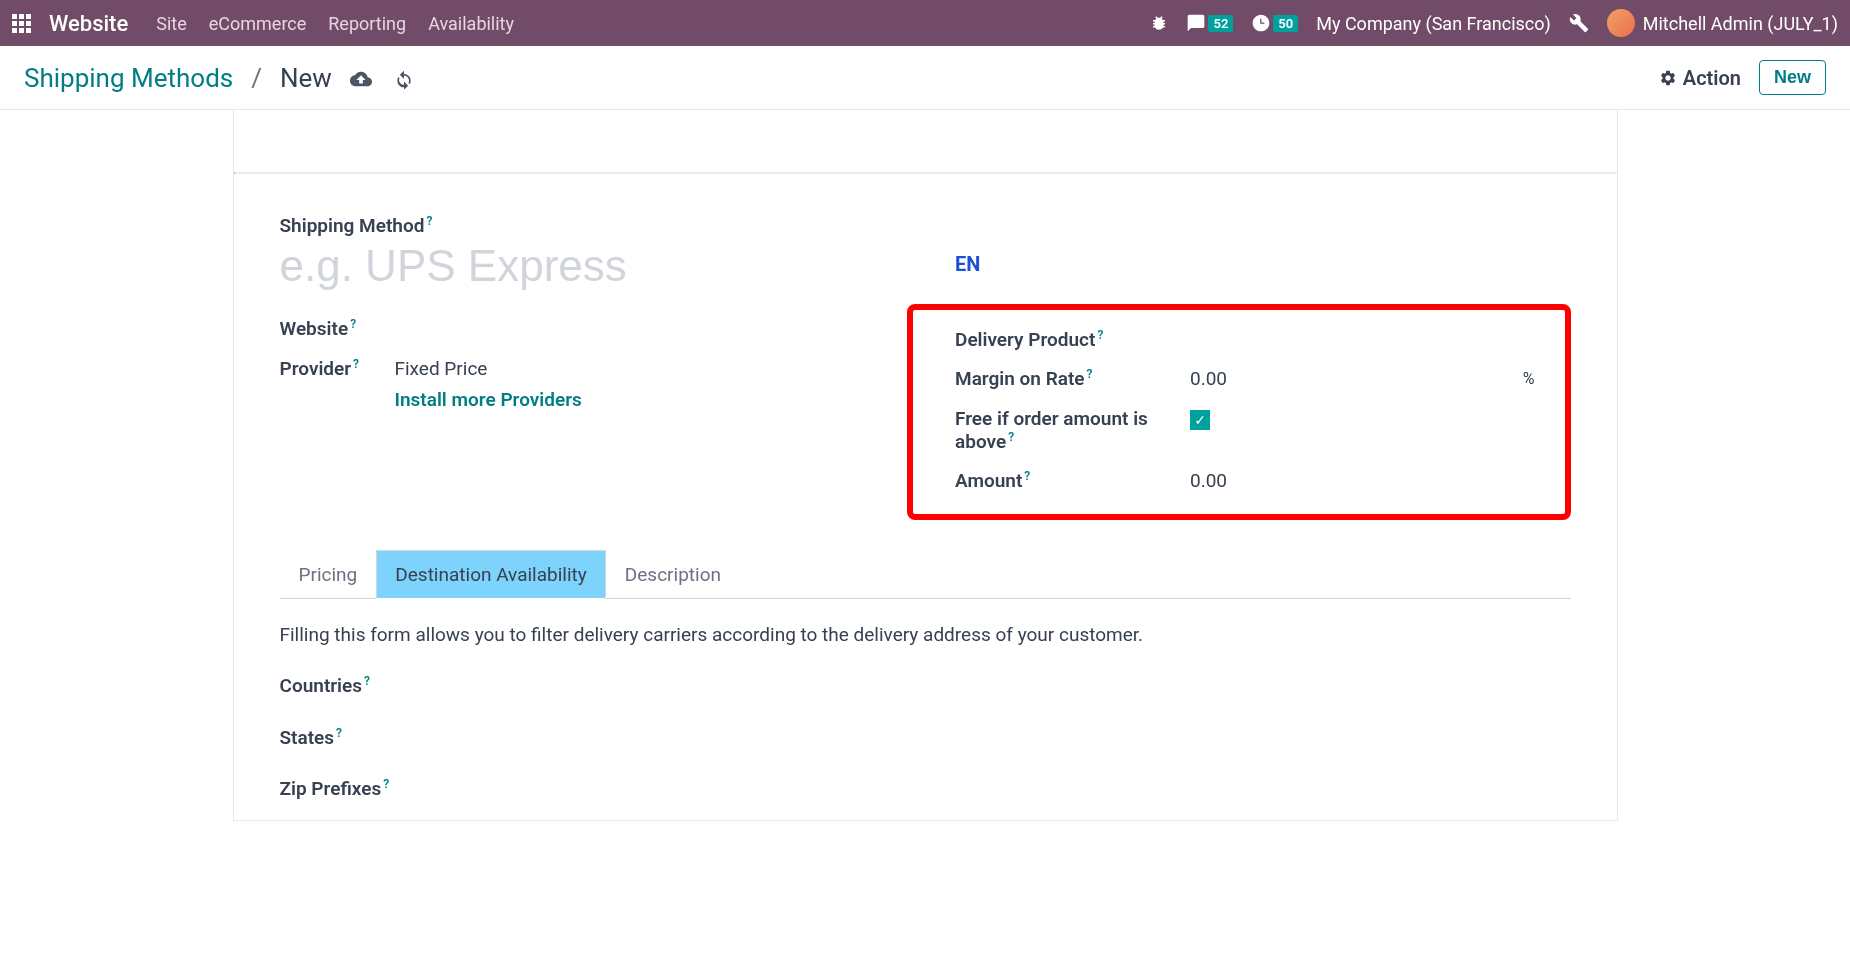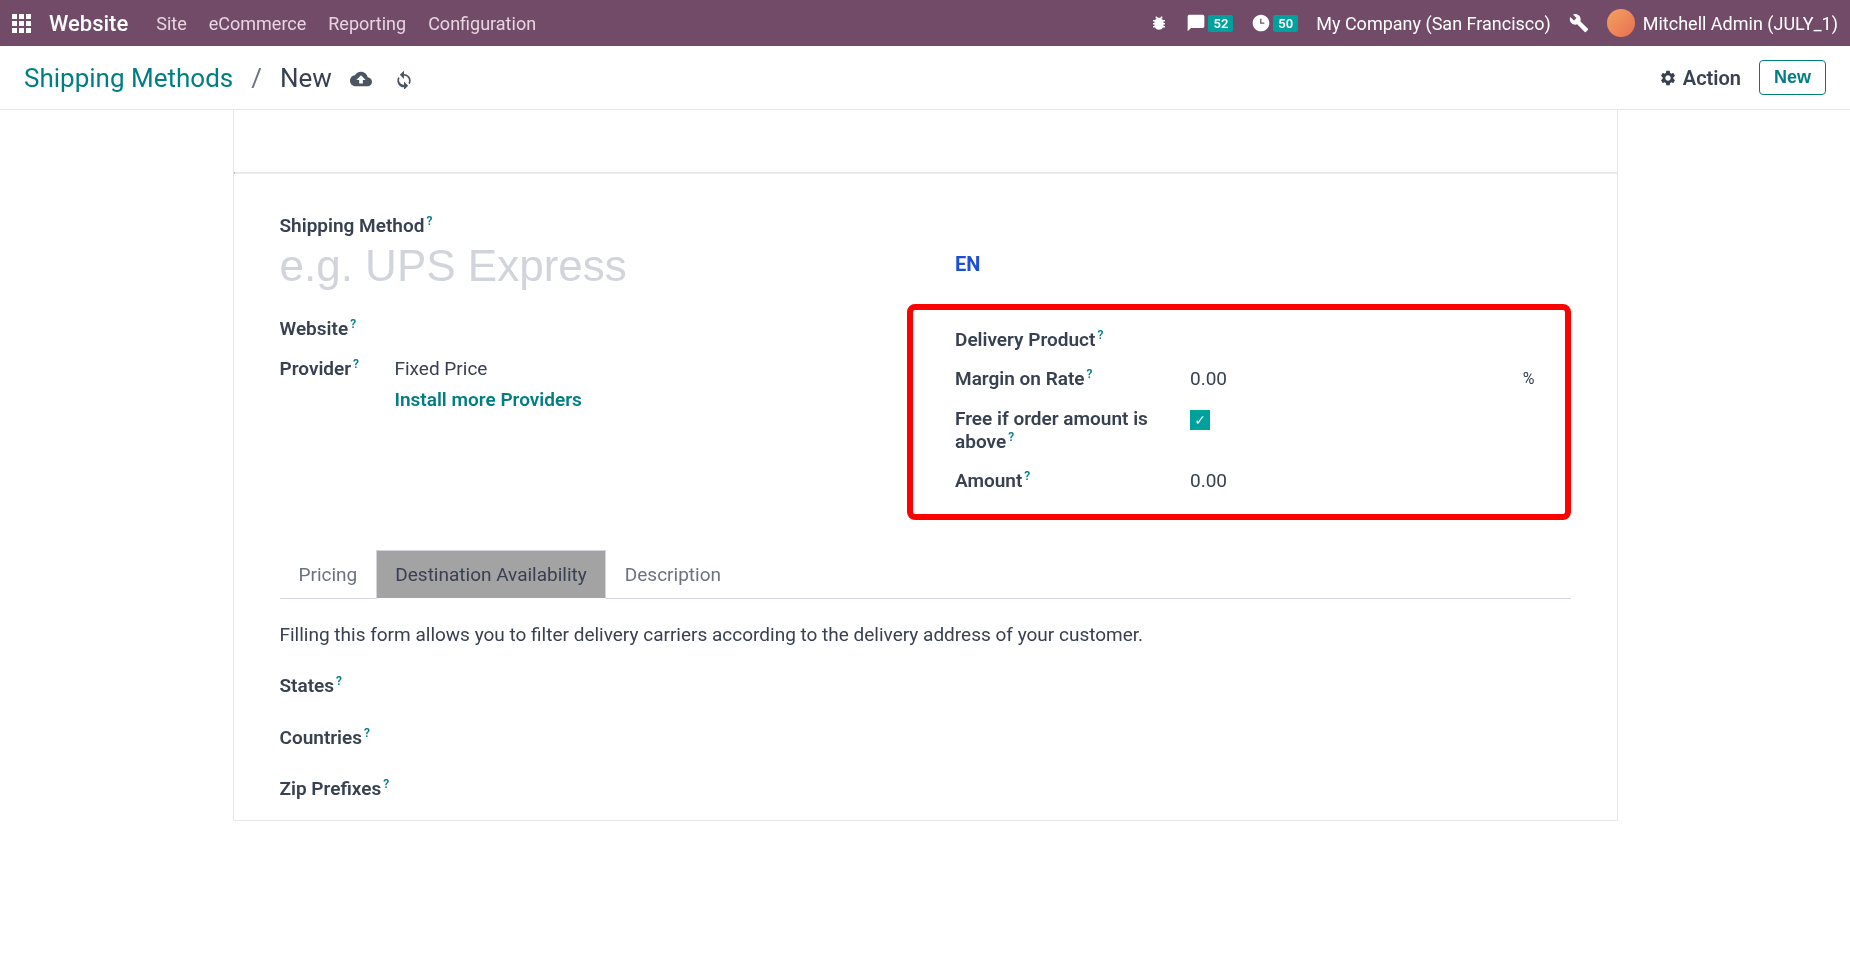--- a/index.html
+++ b/index.html
@@ -161,21 +161,21 @@
   padding: 12px 18px;
   font-size: 19px;
   color: #6b7280;
   border: 1px solid transparent;
   cursor: pointer;
 }
 .tab.active {
   color: #374151;
   border: 1px solid #d1d5db;
   border-bottom: 1px solid #fff;
-  background: #a3a3a3;
+  background: #7dd3fc;
 }
 .tab-sep { border-bottom: 1px solid #d1d5db; margin-top: -1px; }
 .tab-content { padding-top: 24px; font-size: 19px; color: #374151; }
 
 .dest-field { margin-top: 28px; font-weight: 600; font-size: 19px; }
 
 svg { display: inline-block; vertical-align: middle; }
 </style>
 </head>
 <body>
@@ -190,21 +190,21 @@
       <span></span>
       <span></span>
       <span></span>
       <span></span>
   </div>
   <div class="brand">Website</div>
   <div class="menu">
     <a>Site</a>
     <a>eCommerce</a>
     <a>Reporting</a>
-    <a>Configuration</a>
+    <a>Availability</a>
   </div>
   <div class="spacer"></div>
   <div class="right">
     <div class="icon-btn">
       <svg width="18" height="18" viewBox="0 0 24 24" fill="#fff">
           <path d="M20 8h-2.8c-.5-.8-1.1-1.5-1.8-2l1.6-1.6-1.4-1.4-2.1 2.1C12.8 5 12.4 5 12 5s-.8 0-1.5.1L8.4 3 7 4.4 8.6 6c-.7.5-1.3 1.2-1.8 2H4v2h2.1c0 .3-.1.7-.1 1v1H4v2h2v1c0 .3 0 .7.1 1H4v2h2.8c1 1.8 3 3 5.2 3s4.2-1.2 5.2-3H20v-2h-2.1c0-.3.1-.7.1-1v-1h2v-2h-2v-1c0-.3 0-.7-.1-1H20V8z"></path>
         </svg>
     </div>
     <div class="icon-btn">
       <svg width="20" height="20" viewBox="0 0 24 24" fill="#fff">
@@ -341,24 +341,24 @@
         <div class="tab">Pricing</div>
         <div class="tab active">Destination Availability</div>
         <div class="tab">Description</div>
       </div>
       <div class="tab-sep"></div>
 
       <div class="tab-content">
         <div>Filling this form allows you to filter delivery carriers according to the delivery address of your customer.</div>
 
         <div class="dest-field">
+          <span>Countries</span><sup class="help-sup">?</sup>
+        </div>
+        <div class="dest-field">
           <span>States</span><sup class="help-sup">?</sup>
-        </div>
-        <div class="dest-field">
-          <span>Countries</span><sup class="help-sup">?</sup>
         </div>
         <div class="dest-field">
           <span>Zip Prefixes</span><sup class="help-sup">?</sup>
         </div>
       </div>
     </div>
   </div>
 </div>
 
 </body></html>

